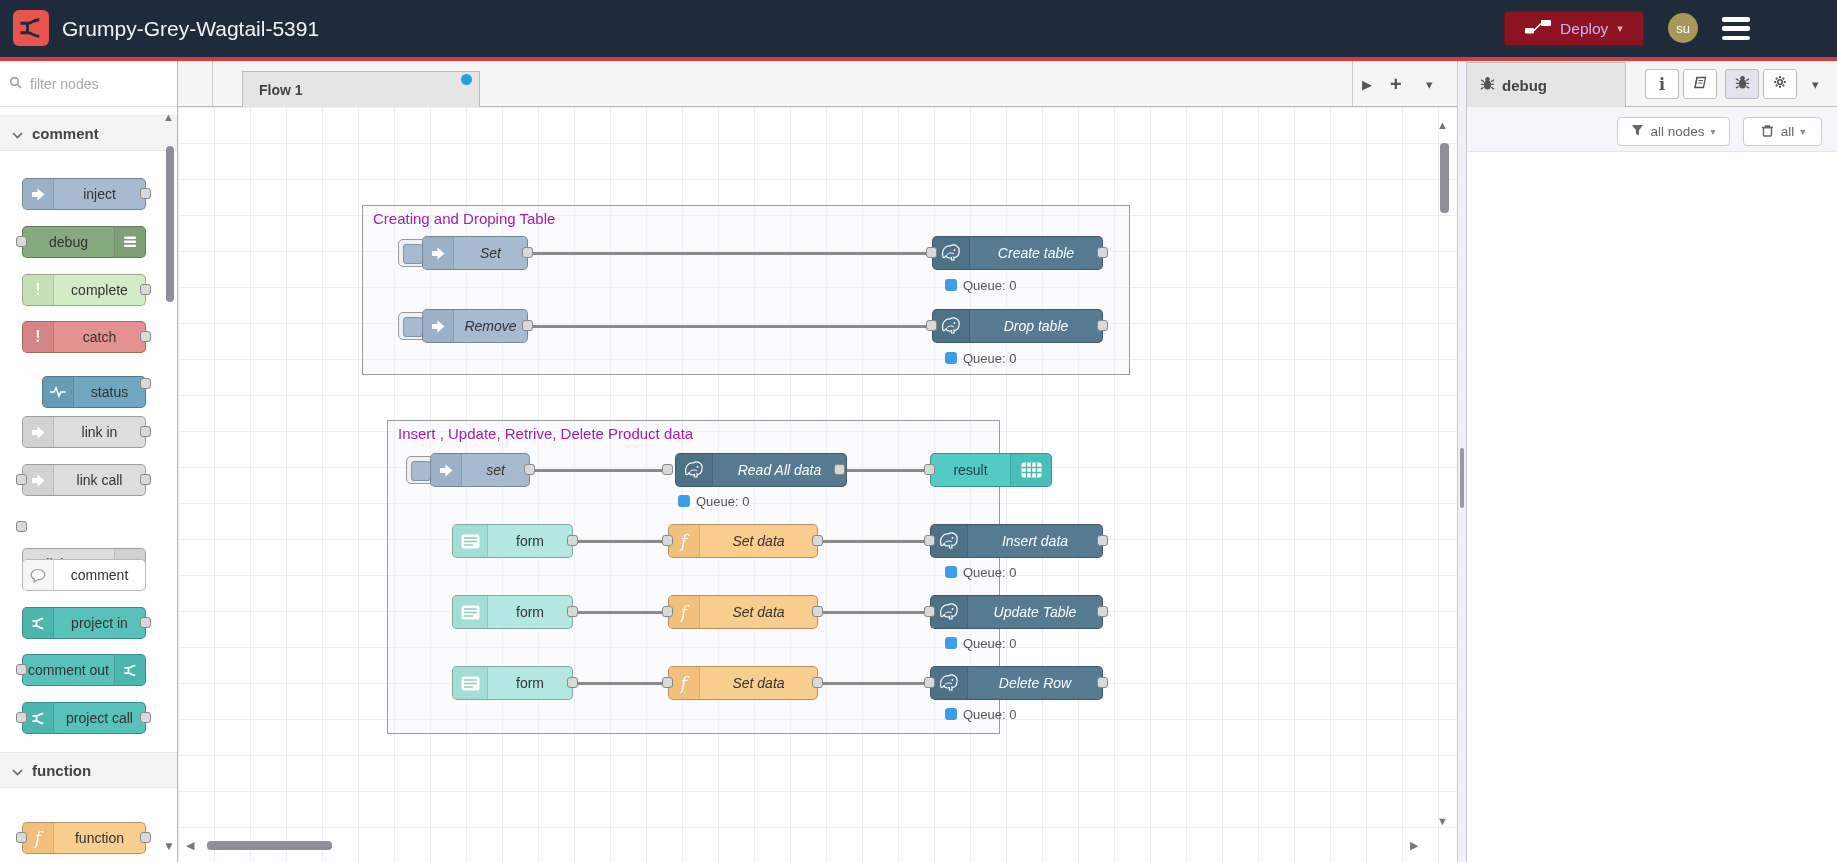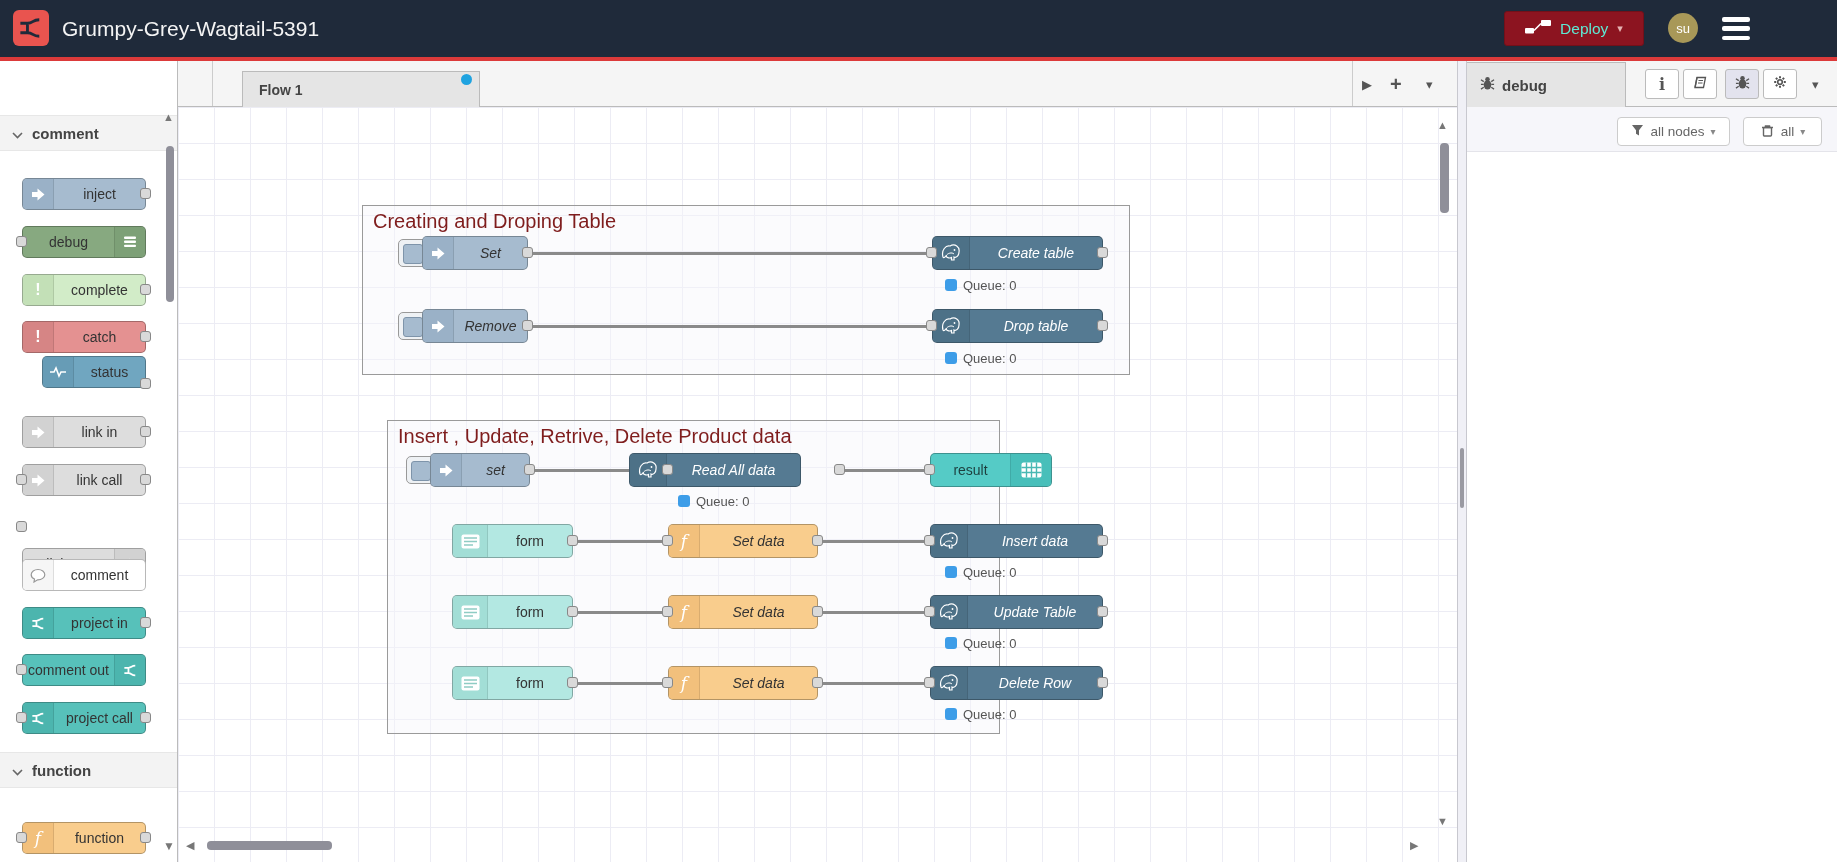--- a/index.html
+++ b/index.html
@@ -8,21 +8,21 @@
   .abs{position:absolute;box-sizing:border-box;}
 
   
   #header{left:0;top:0;width:1837px;height:57px;background:#1f2a3a;display:flex;align-items:center;}
   #logo{left:13px;top:10px;width:36px;height:36px;border-radius:6px;background:#e9544f;
         display:flex;align-items:center;justify-content:center;}
   #app-title{left:62px;top:0;height:57px;line-height:57px;color:#f4f4f4;font-size:21px;}
   #redline{left:0;top:57px;width:1837px;height:4px;background:#dc3a3a;}
   #deploy{left:1504px;top:11px;width:140px;height:35px;background:#8c1420;border:1px solid #731019;
           border-radius:3px;display:flex;align-items:center;justify-content:center;gap:9px;cursor:pointer;}
-  #deploy .dlabel{color:#5eead4;font-size:15.5px;}
+  #deploy .dlabel{color:#c4b5fd;font-size:15.5px;}
   #deploy .dchev{color:#e5b3b3;font-size:11px;}
   #avatar{left:1668px;top:13px;width:30px;height:30px;border-radius:50%;background:#a89858;
           color:#fff;font-size:13px;display:flex;align-items:center;justify-content:center;}
   #burger{left:1722px;top:17px;width:28px;height:23px;display:flex;flex-direction:column;justify-content:space-between;cursor:pointer;}
   #burger div{height:4.5px;background:#fff;border-radius:2px;}
 
   
   .bar{top:61px;height:46px;background:#f5f5f5;}
   #palette-filter{left:0;top:61px;width:177px;height:46px;background:#fff;border-bottom:1px solid #e2e2e2;
                   display:flex;align-items:center;padding-left:9px;gap:6px;}
@@ -79,21 +79,21 @@
   .c-pg{--bg:#557a92;--strip:#4d7187;--fg:#fff;}
   .c-form{--bg:#b3e8e2;--strip:#a2ded6;}
   .c-result{--bg:#55cbc6;--strip:#48bfba;--fg:#1d3f3e;}
 
   
   #canvas{left:178px;top:107px;width:1279px;height:755px;background:#fff;
           background-image:linear-gradient(to right,#ececf4 1px,transparent 1px),
                            linear-gradient(to bottom,#ececf4 1px,transparent 1px);
           background-size:36px 36px;}
   .group{border:1px solid #9a9a9a;background:rgba(246,246,251,.45);z-index:1;}
-  .glabel{position:absolute;left:10px;top:4px;font-size:20px;color:#7f1d1d;white-space:nowrap;}
+  .glabel{position:absolute;left:10px;top:4px;font-size:15px;color:#a21caf;white-space:nowrap;}
   .wire{height:3px;background:#8a8a8a;z-index:2;}
   .node{height:34px;z-index:3;cursor:grab;}
   .inj-btn{width:30px;height:28px;background:#eef1f4;border:1px solid #999;border-radius:5px;z-index:2;cursor:pointer;}
   .inj-btn div{position:absolute;left:4px;top:4px;width:18px;height:18px;background:#a6bbcf;
                border:1px solid #7e94aa;border-radius:3px;}
   .queue{display:flex;align-items:center;gap:6px;font-size:13px;color:#555;z-index:4;height:16px;}
   .queue .qdot{width:12px;height:12px;background:#3d9de8;border-radius:3px;flex:none;}
   .pgstrip{width:36px;}
   .rstrip{width:40px;}
 
@@ -130,20 +130,27 @@
     <span class="dchev">▾</span>
   </div>
   <div class="abs" id="avatar">su</div>
   <div class="abs" id="burger">
       <div></div>
       <div></div>
       <div></div>
     </div>
   <div class="abs" id="redline"></div>
 
+  <div class="abs" id="palette-filter">
+    <span><svg width="13" height="13" viewBox="0 0 13 13">
+          <circle cx="5.5" cy="5.5" r="3.8" fill="none" stroke="#999" stroke-width="1.5"></circle>
+          <path d="M8.5 8.5 L12 12" stroke="#999" stroke-width="1.5"></path>
+        </svg></span>
+    <input placeholder="filter nodes" style="">
+  </div>
 
   <div class="abs bar" id="ws-tabbar"></div>
   <div class="abs tabline" style="left:212px;"></div>
   <div class="abs tab" id="flow-tab">
     <span>Flow 1</span>
   </div>
   <div class="abs" id="flow-dot"></div>
   <div class="abs tabline" style="left:1352px;"></div>
   <div class="abs tbicon" style="left:1362px;top:77px;font-size:13px;">▶</div>
   <div class="abs tbicon" style="left:1390px;top:73px;font-size:20px;font-weight:bold;">+</div>
@@ -248,21 +255,21 @@
   <div class="abs pitem c-catch" style="top:321px;">
     <div class="nbody">
         <div class="strip sl">
           <span class="bang">!</span>
         </div>
     <div class="nlabel">catch</div>
       </div>
   </div>
   <div class="abs port" style="left:140px;top:331px;"></div>
 
-  <div class="abs pitem c-status" style="top:356px;padding-left:20px;">
+  <div class="abs pitem c-status" style="top:376px;padding-left:20px;">
     <div class="nbody">
         <div class="strip sl">
           <svg width="18" height="14" viewBox="0 0 18 14">
             <polyline points="1,7 5,7 7,3 10,11 12,7 17,7" fill="none" stroke="#fff" stroke-width="1.6"></polyline>
           </svg>
         </div>
     <div class="nlabel">status</div>
       </div>
   </div>
   <div class="abs port" style="left:140px;top:378px;"></div>
@@ -473,21 +480,21 @@
         <div class="strip sl">
           <svg width="15" height="15" viewBox="0 0 15 15">
             <path d="M1 5 H6.5 V1.5 L13.5 7.5 L6.5 13.5 V10 H1 Z" fill="#fff"></path>
           </svg>
         </div>
     <div class="nlabel it">set</div>
       </div>
   </div>
   <div class="abs port" style="left:524px;top:464px;"></div>
 
-  <div class="abs node pitem c-pg" style="left:629px;top:453px;width:172px;">
+  <div class="abs node pitem c-pg" style="left:675px;top:453px;width:172px;">
     <div class="nbody">
         <div class="strip sl pgstrip">
           <svg width="24" height="22" viewBox="0 0 24 22">
             <path d="M4 15 C2 8 7 3 11 4 C16 1 21 5 20 10 C20 14 17 16 15 15 L15 18 L12.5 18 L12.5 15.5 C11 16.5 8 16 7 14 C6 15.5 4.5 16 4 15 Z" fill="none" stroke="#fff" stroke-width="1.2"></path>
             <circle cx="15.5" cy="8" r="0.9" fill="#fff"></circle>
             <path d="M7 14 C8.5 11 13 10 15 12" fill="none" stroke="#fff" stroke-width="1"></path>
           </svg>
         </div>
     <div class="nlabel it">Read All data</div>
       </div>

